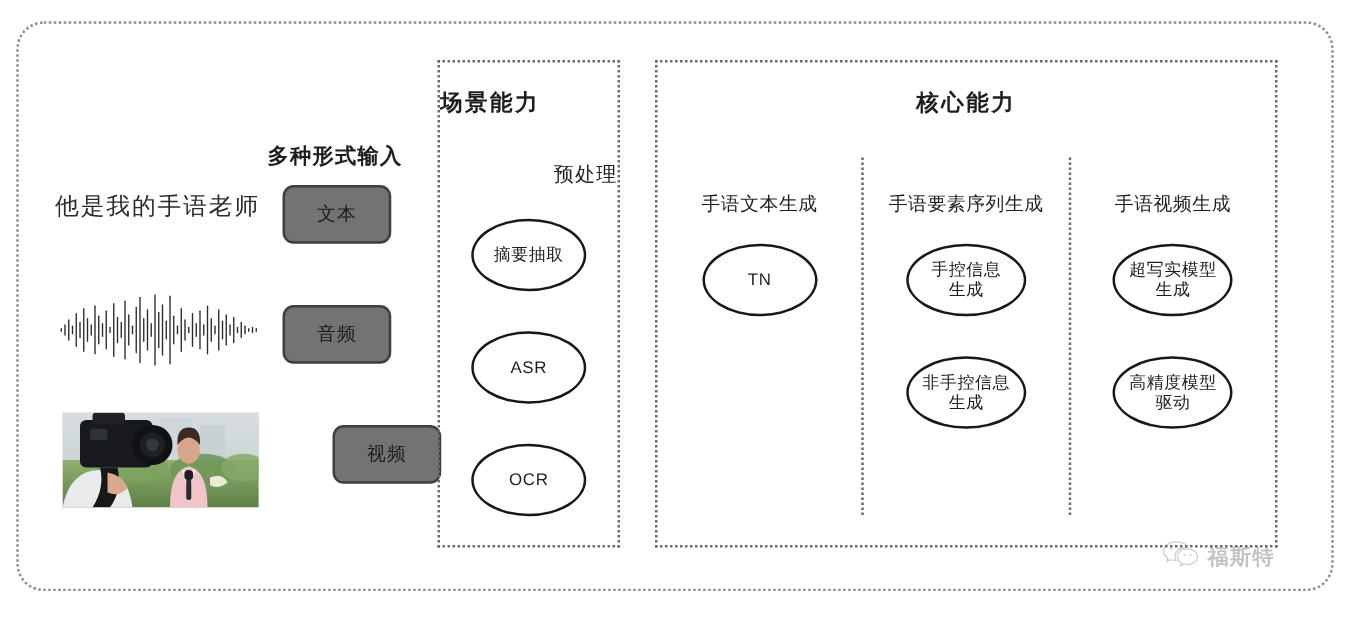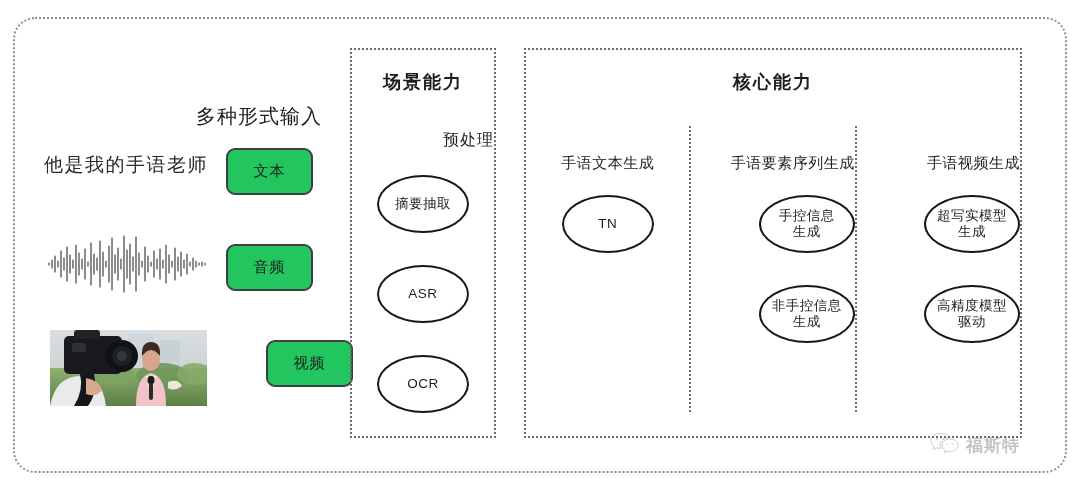--- a/index.html
+++ b/index.html
@@ -39,23 +39,23 @@
   #input-section {
     position: absolute;
     left: 30px;
     top: 95px;
     width: 300px;
     height: 330px;
   }
   #input-heading {
     position: absolute;
     right: 8px;
-    top: 8px;
-    font-size: 20px;
-    font-weight: normal;
+    top: 18px;
+    font-size: 17px;
+    font-weight: bold;
     letter-spacing: 1px;
     white-space: nowrap;
   }
   #sample-text {
     position: absolute;
     left: 14px;
     top: 57px;
     font-size: 19px;
     letter-spacing: 1.5px;
     white-space: nowrap;
@@ -89,94 +89,92 @@
     width: 87px;
     height: 47px;
     border: 2px solid #3c4043;
     border-radius: 9px;
     box-sizing: border-box;
     display: flex;
     align-items: center;
     justify-content: center;
     font-size: 15px;
     letter-spacing: 1px;
-    background: #22c55e;
+    background: #737373;
   }
   #modality-text  { top: 53px; }
   #modality-audio { top: 149px; }
   #modality-video { top: 245px; margin-left: 40px; }
 
   
   #scene-panel {
     left: 350px;
     top: 48px;
     width: 146px;
     height: 390px;
   }
   #scene-title {
+    position: absolute;
+    top: 20px;
+    left: 0;
+    right: 0;
+    font-size: 18px;
+    font-weight: bold;
+    letter-spacing: 2px;
+  }
+  #scene-subtitle {
+    position: absolute;
+    top: 80px;
+    left: 0;
+    right: 0;
+    text-align: right;
+    font-size: 16px;
+    letter-spacing: 1px;
+  }
+  #scene-nodes {
+    position: absolute;
+    top: 125px;
+    left: 0;
+    right: 0;
+  }
+
+  
+  #core-panel {
+    left: 524px;
+    top: 48px;
+    width: 498px;
+    height: 390px;
+  }
+  #core-title {
     position: absolute;
     top: 20px;
     left: 0;
     right: 0;
     text-align: center;
     font-size: 18px;
     font-weight: bold;
     letter-spacing: 2px;
   }
-  #scene-subtitle {
-    position: absolute;
-    top: 80px;
-    left: 0;
-    right: 0;
-    text-align: right;
-    font-size: 16px;
-    letter-spacing: 1px;
-  }
-  #scene-nodes {
-    position: absolute;
-    top: 125px;
-    left: 0;
-    right: 0;
-  }
-
-  
-  #core-panel {
-    left: 524px;
-    top: 48px;
-    width: 498px;
-    height: 390px;
-  }
-  #core-title {
-    position: absolute;
-    top: 20px;
-    left: 0;
-    right: 0;
-    text-align: center;
-    font-size: 18px;
-    font-weight: bold;
-    letter-spacing: 2px;
-  }
   #core-columns {
     position: absolute;
     top: 76px;
     left: 0;
     right: 0;
     bottom: 24px;
     display: flex;
   }
   .core-col {
     flex: 1 1 0;
     position: relative;
     display: flex;
     flex-direction: column;
     align-items: center;
   }
   .core-col + .core-col {
     border-left: 2px dotted #6b6b6b;
-    align-items: flex-end;
   }
   .col-title {
     font-size: 15px;
     letter-spacing: 0.5px;
     margin-top: 28px;
     white-space: nowrap;
     text-align: center;
   }
   .col-nodes {
     margin-top: 22px;

